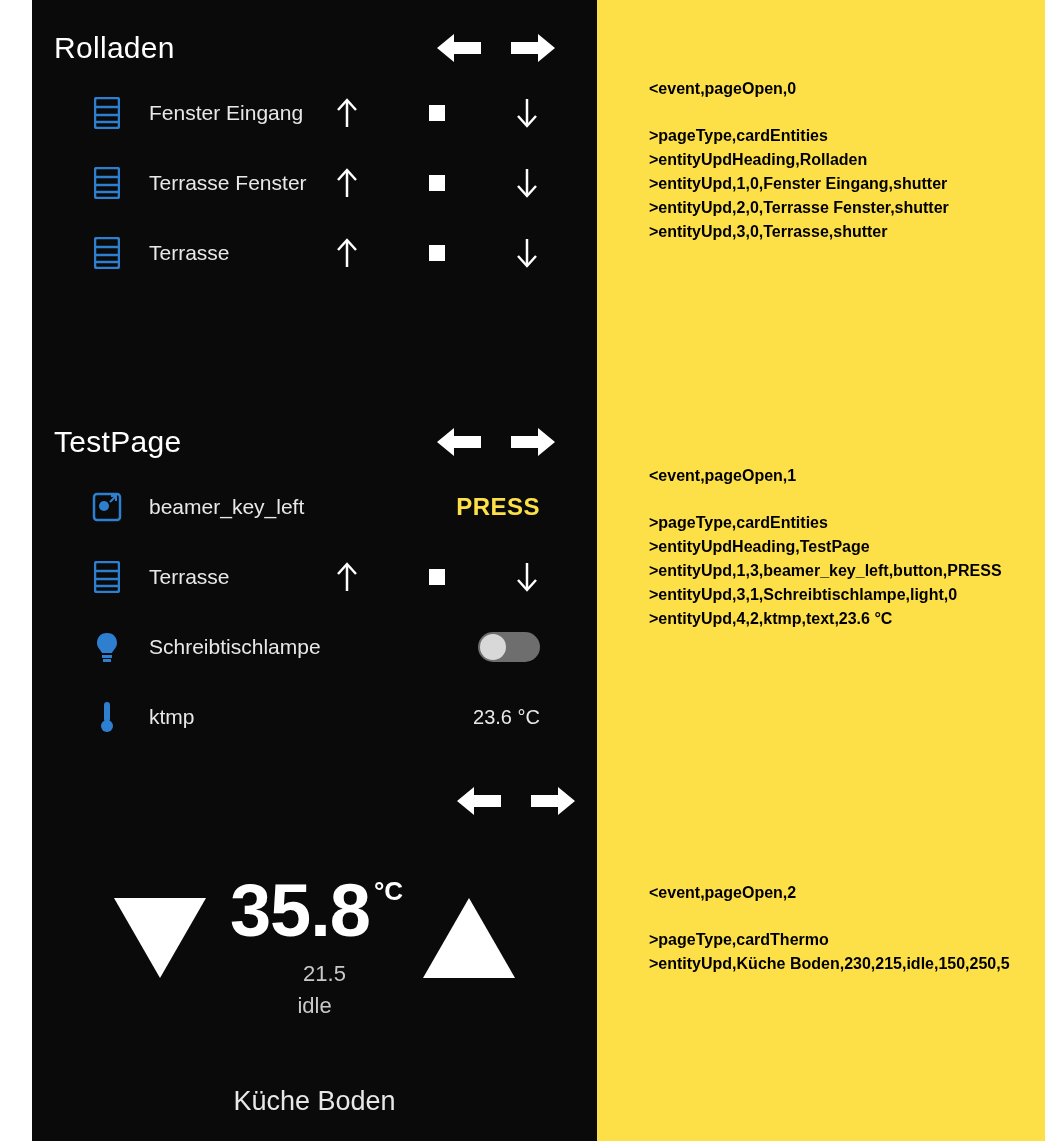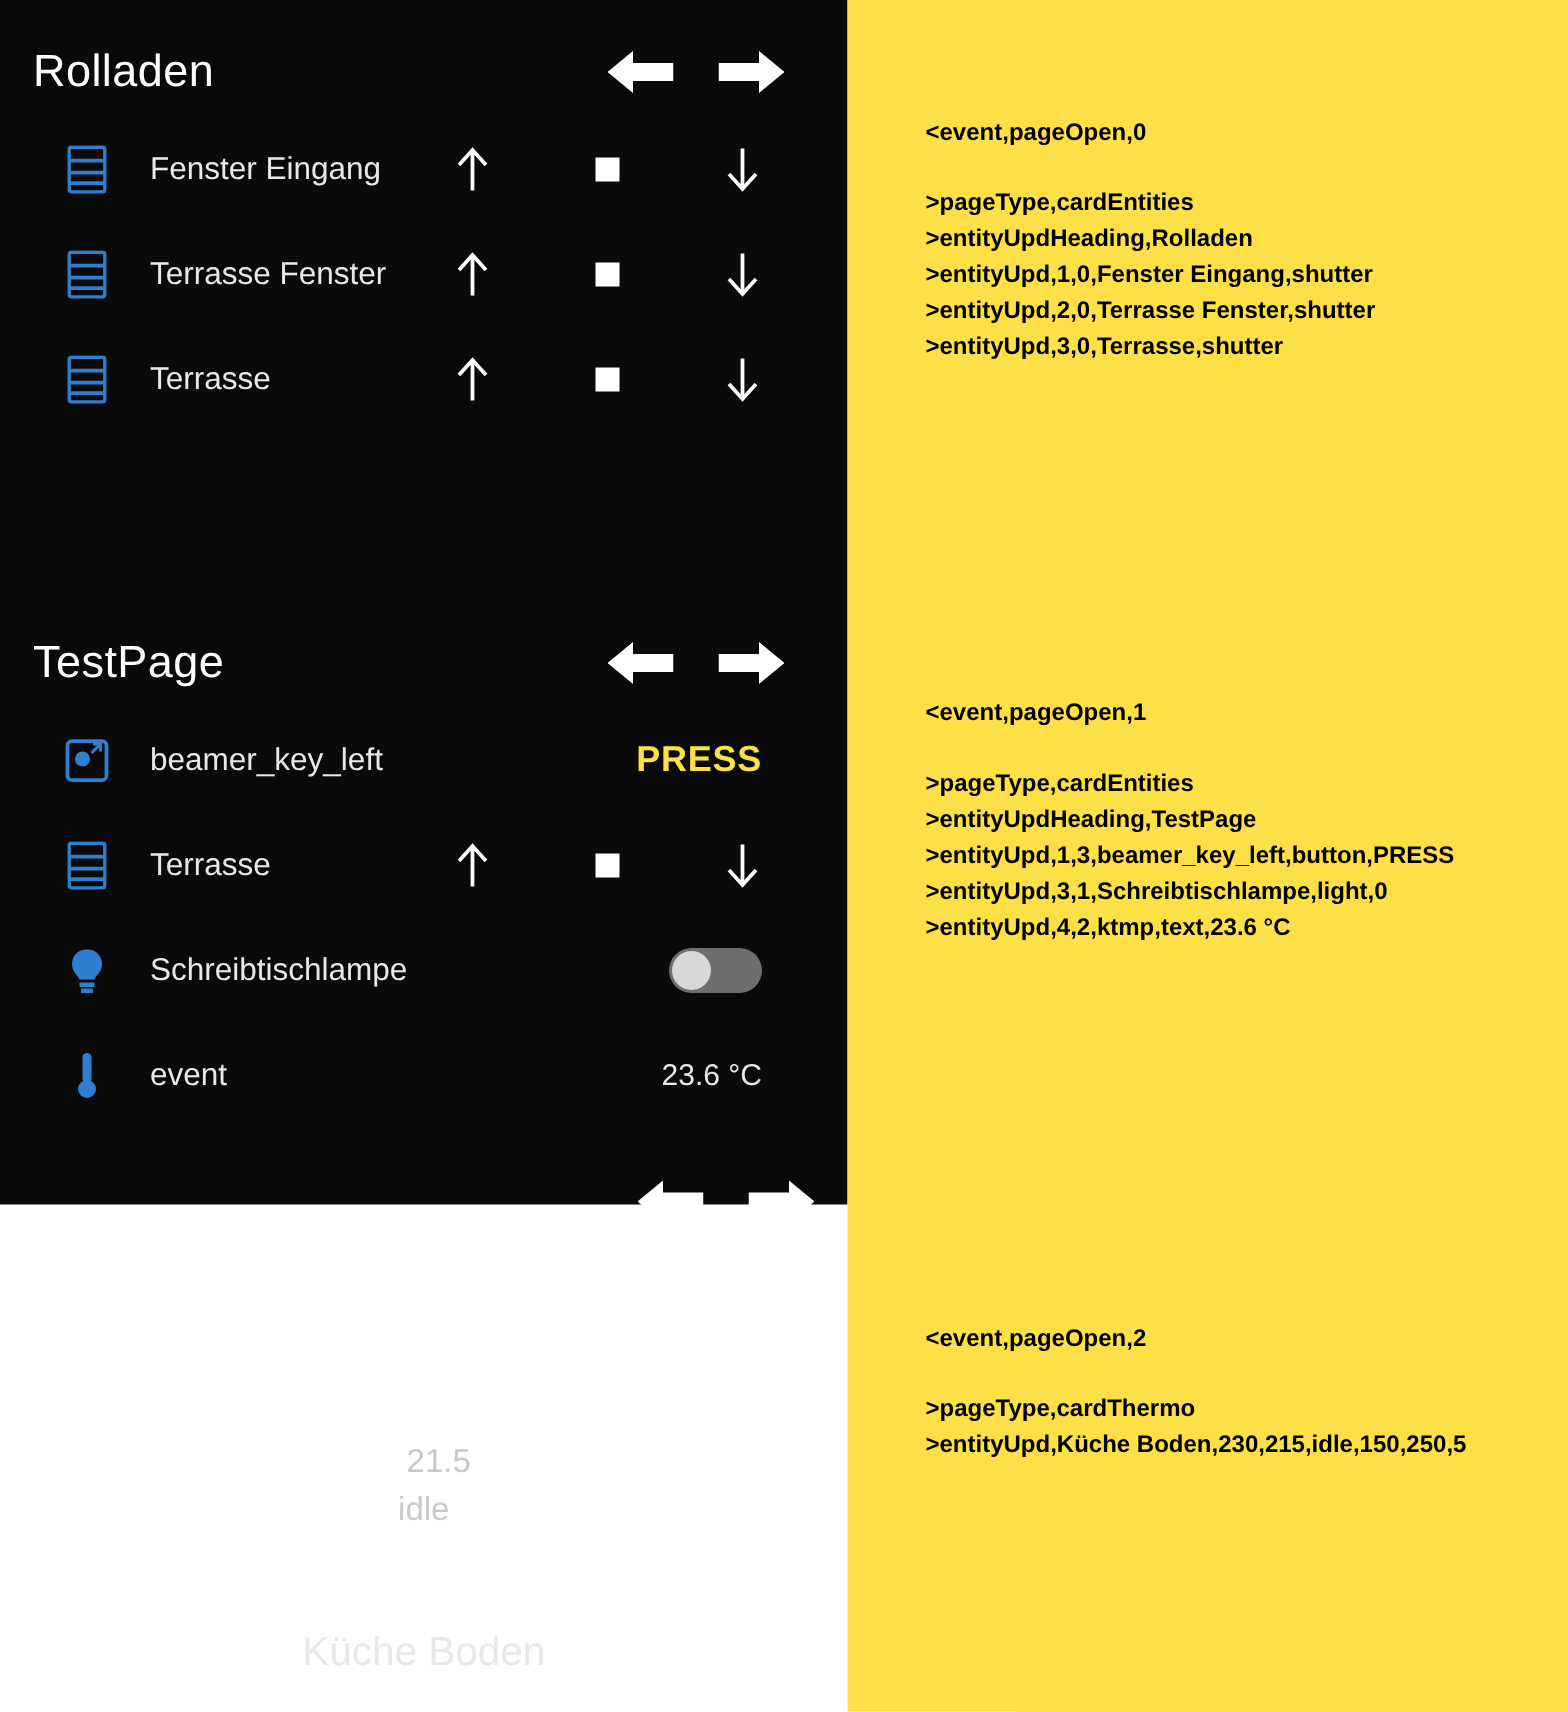--- a/index.html
+++ b/index.html
@@ -16,24 +16,25 @@
   }
   .page {
     position: relative;
     width: 1045px;
     height: 1141px;
     display: flex;
   }
   
   .device {
     width: 565px;
-    height: 803px;
+    height: 1141px;
     background: #0a0a0a;
     position: relative;
     flex: 0 0 565px;
+    margin-left: 32px;
   }
   .card {
     position: absolute;
     left: 0;
     width: 565px;
   }
   .card-header {
     display: flex;
     align-items: center;
     height: 60px;
@@ -58,21 +59,21 @@
     height: 34px;
     position: relative;
     cursor: pointer;
   }
   .arrow svg { display: block; }
 
   .entity-row {
     display: flex;
     align-items: center;
     height: 70px;
-    padding: 0 22px 0 38px;
+    padding: 0 22px 0 55px;
     box-sizing: border-box;
   }
   .entity-icon {
     width: 40px;
     height: 40px;
     flex: 0 0 40px;
     display: flex;
     align-items: center;
     justify-content: center;
   }
@@ -430,21 +431,21 @@
         </div>
       </div>
 
       <div class="entity-row">
         <div class="entity-icon">
           <svg width="18" height="34" viewBox="0 0 18 34">
               <rect x="6" y="2" width="6" height="20" rx="3" fill="#2f7fd0"></rect>
               <circle cx="9" cy="26" r="6" fill="#2f7fd0"></circle>
             </svg>
         </div>
-        <div class="entity-label">event</div>
+        <div class="entity-label">ktmp</div>
         <div class="value-label">23.6 °C</div>
       </div>
     </div>
 
     <div class="thermo">
       <div class="thermo-nav">
         <div class="arrow">
           <svg width="44" height="34" viewBox="0 0 44 34">
               <polygon points="0,17 17,3 17,11 44,11 44,23 17,23 17,31" fill="#ffffff"></polygon>
             </svg>

